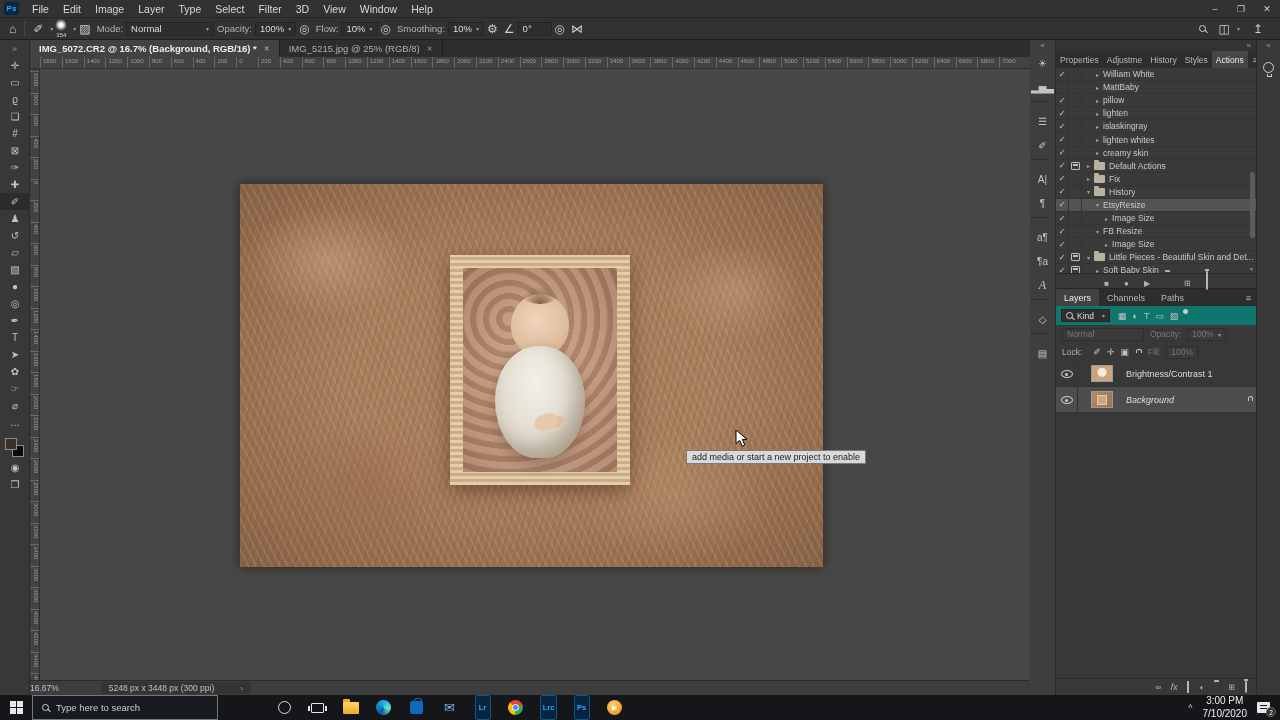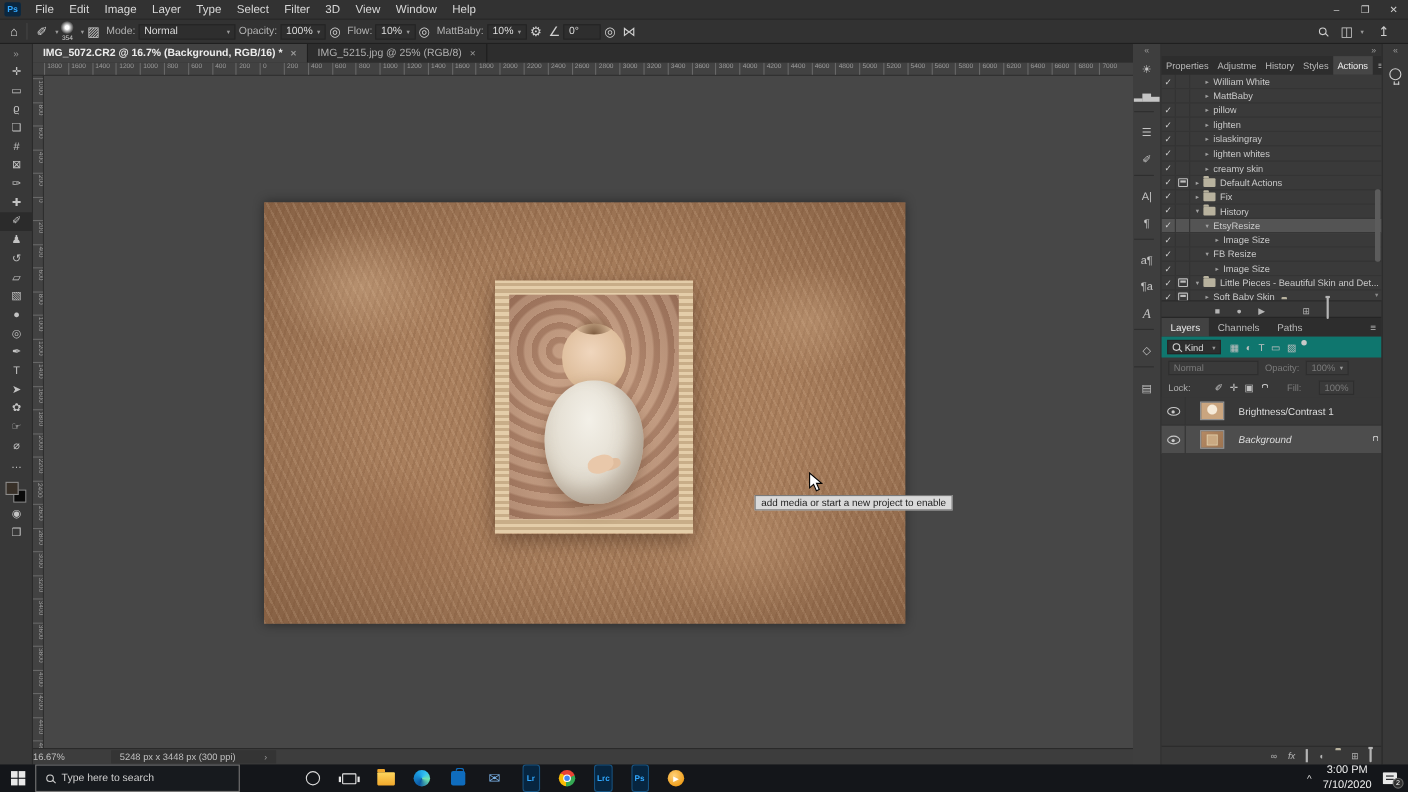--- a/index.html
+++ b/index.html
@@ -133,21 +133,21 @@
   .trash-ic::before{content:'';position:absolute;top:-3px;left:-2px;right:-2px;height:1.5px;background:#b5b5b5}
   .ltabs{height:17px;display:flex;background:#2d2d2d;font-size:9px;color:#b8b8b8}
   .ltab{padding:0 8px;display:flex;align-items:center}
   .ltab.active{background:#424242;color:#ececec}
   .lfilter{height:19px;display:flex;align-items:center;gap:4px;padding:0 5px;background:#0f766e}
   .kind-field{display:flex;align-items:center;background:#2e2e2e;border:1px solid #262626;height:13px;
     padding:0 4px;font-size:8.5px;color:#ddd;gap:4px}
   .lf-ic{color:#c0c0c0;font-size:9px}
   .pin-dot{width:5px;height:5px;border-radius:50%;background:#c9c9c9;align-self:flex-start;margin-top:3px}
   .lblend{height:18px;display:flex;align-items:center;padding:0 6px;gap:6px;font-size:8.5px}
-  .llock{height:18px;display:flex;align-items:center;padding:0 6px;gap:16px;font-size:8.5px;color:#b0b0b0}
+  .llock{height:18px;display:flex;align-items:center;padding:0 6px;gap:5px;font-size:8.5px;color:#b0b0b0}
   .dim{color:#7a7a7a}
   .dim-field{background:#3a3a3a;border:1px solid #2e2e2e;color:#7a7a7a;height:13px;padding:0 4px;
     display:flex;align-items:center;font-size:8.5px}
   .checker-ic{width:9px;height:9px;background:repeating-conic-gradient(#cfcfcf 0 25%, #5e5e5e 0 50%);
     background-size:6px 6px;flex:none}
   .lock-ic{width:8px;height:6px;background:#c6c6c6;border-radius:1px;position:relative;margin-top:3px;flex:none}
   .lock-ic::before{content:'';position:absolute;left:1.5px;top:-3.5px;width:3.5px;height:3.5px;
     border:1px solid #c6c6c6;border-bottom:none;border-radius:2.5px 2.5px 0 0}
   .lockrow-ic{color:#c0c0c0;font-size:9px}
   .layer-rows{background:#383838}
@@ -256,21 +256,21 @@
     <span>100%</span>
     <span class="chev">▾</span>
   </span>
   <span class="ob-icon">◎</span>
   <span class="ob-label">Flow:</span>
   <span class="ob-field">
     <span>10%</span>
     <span class="chev">▾</span>
   </span>
   <span class="ob-icon">◎</span>
-  <span class="ob-label">MattBaby:</span>
+  <span class="ob-label">Smoothing:</span>
   <span class="ob-field">
     <span>10%</span>
     <span class="chev">▾</span>
   </span>
   <span class="ob-icon">⚙</span>
   <span class="ob-icon">∠</span>
   <span class="ob-field" style="width:34px">
     <span>0°</span>
   </span>
   <span class="ob-icon">◎</span>

